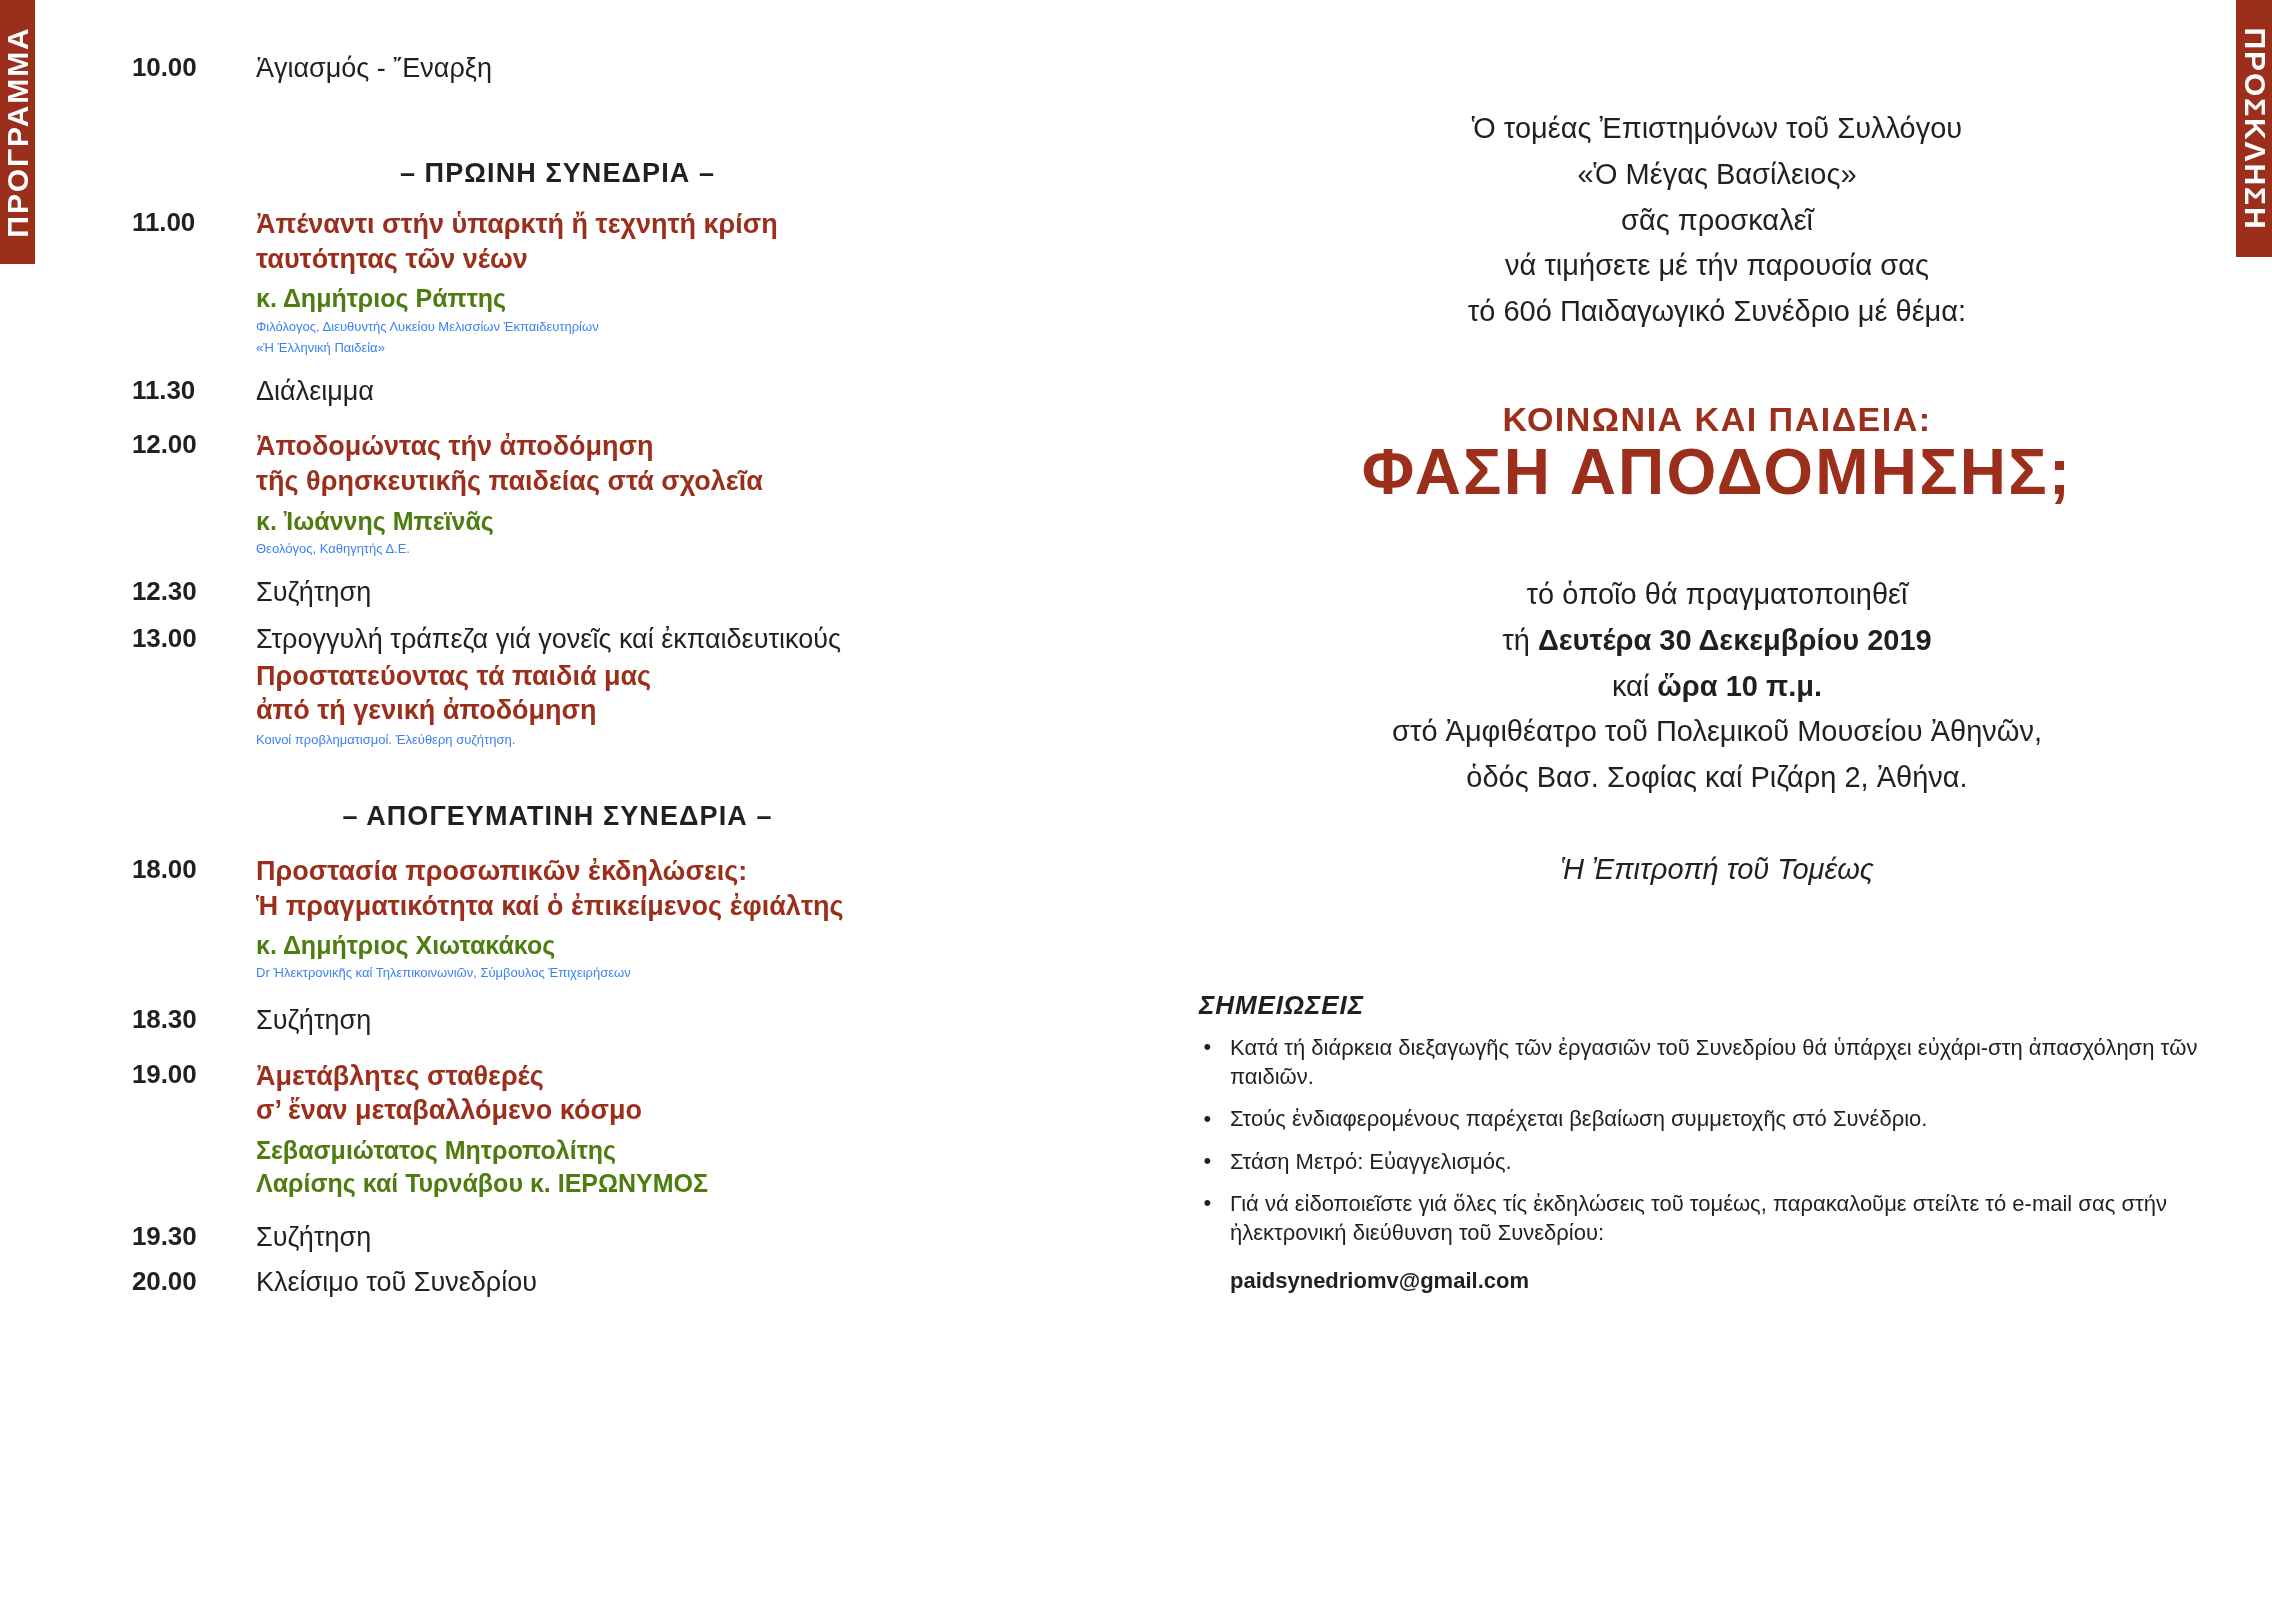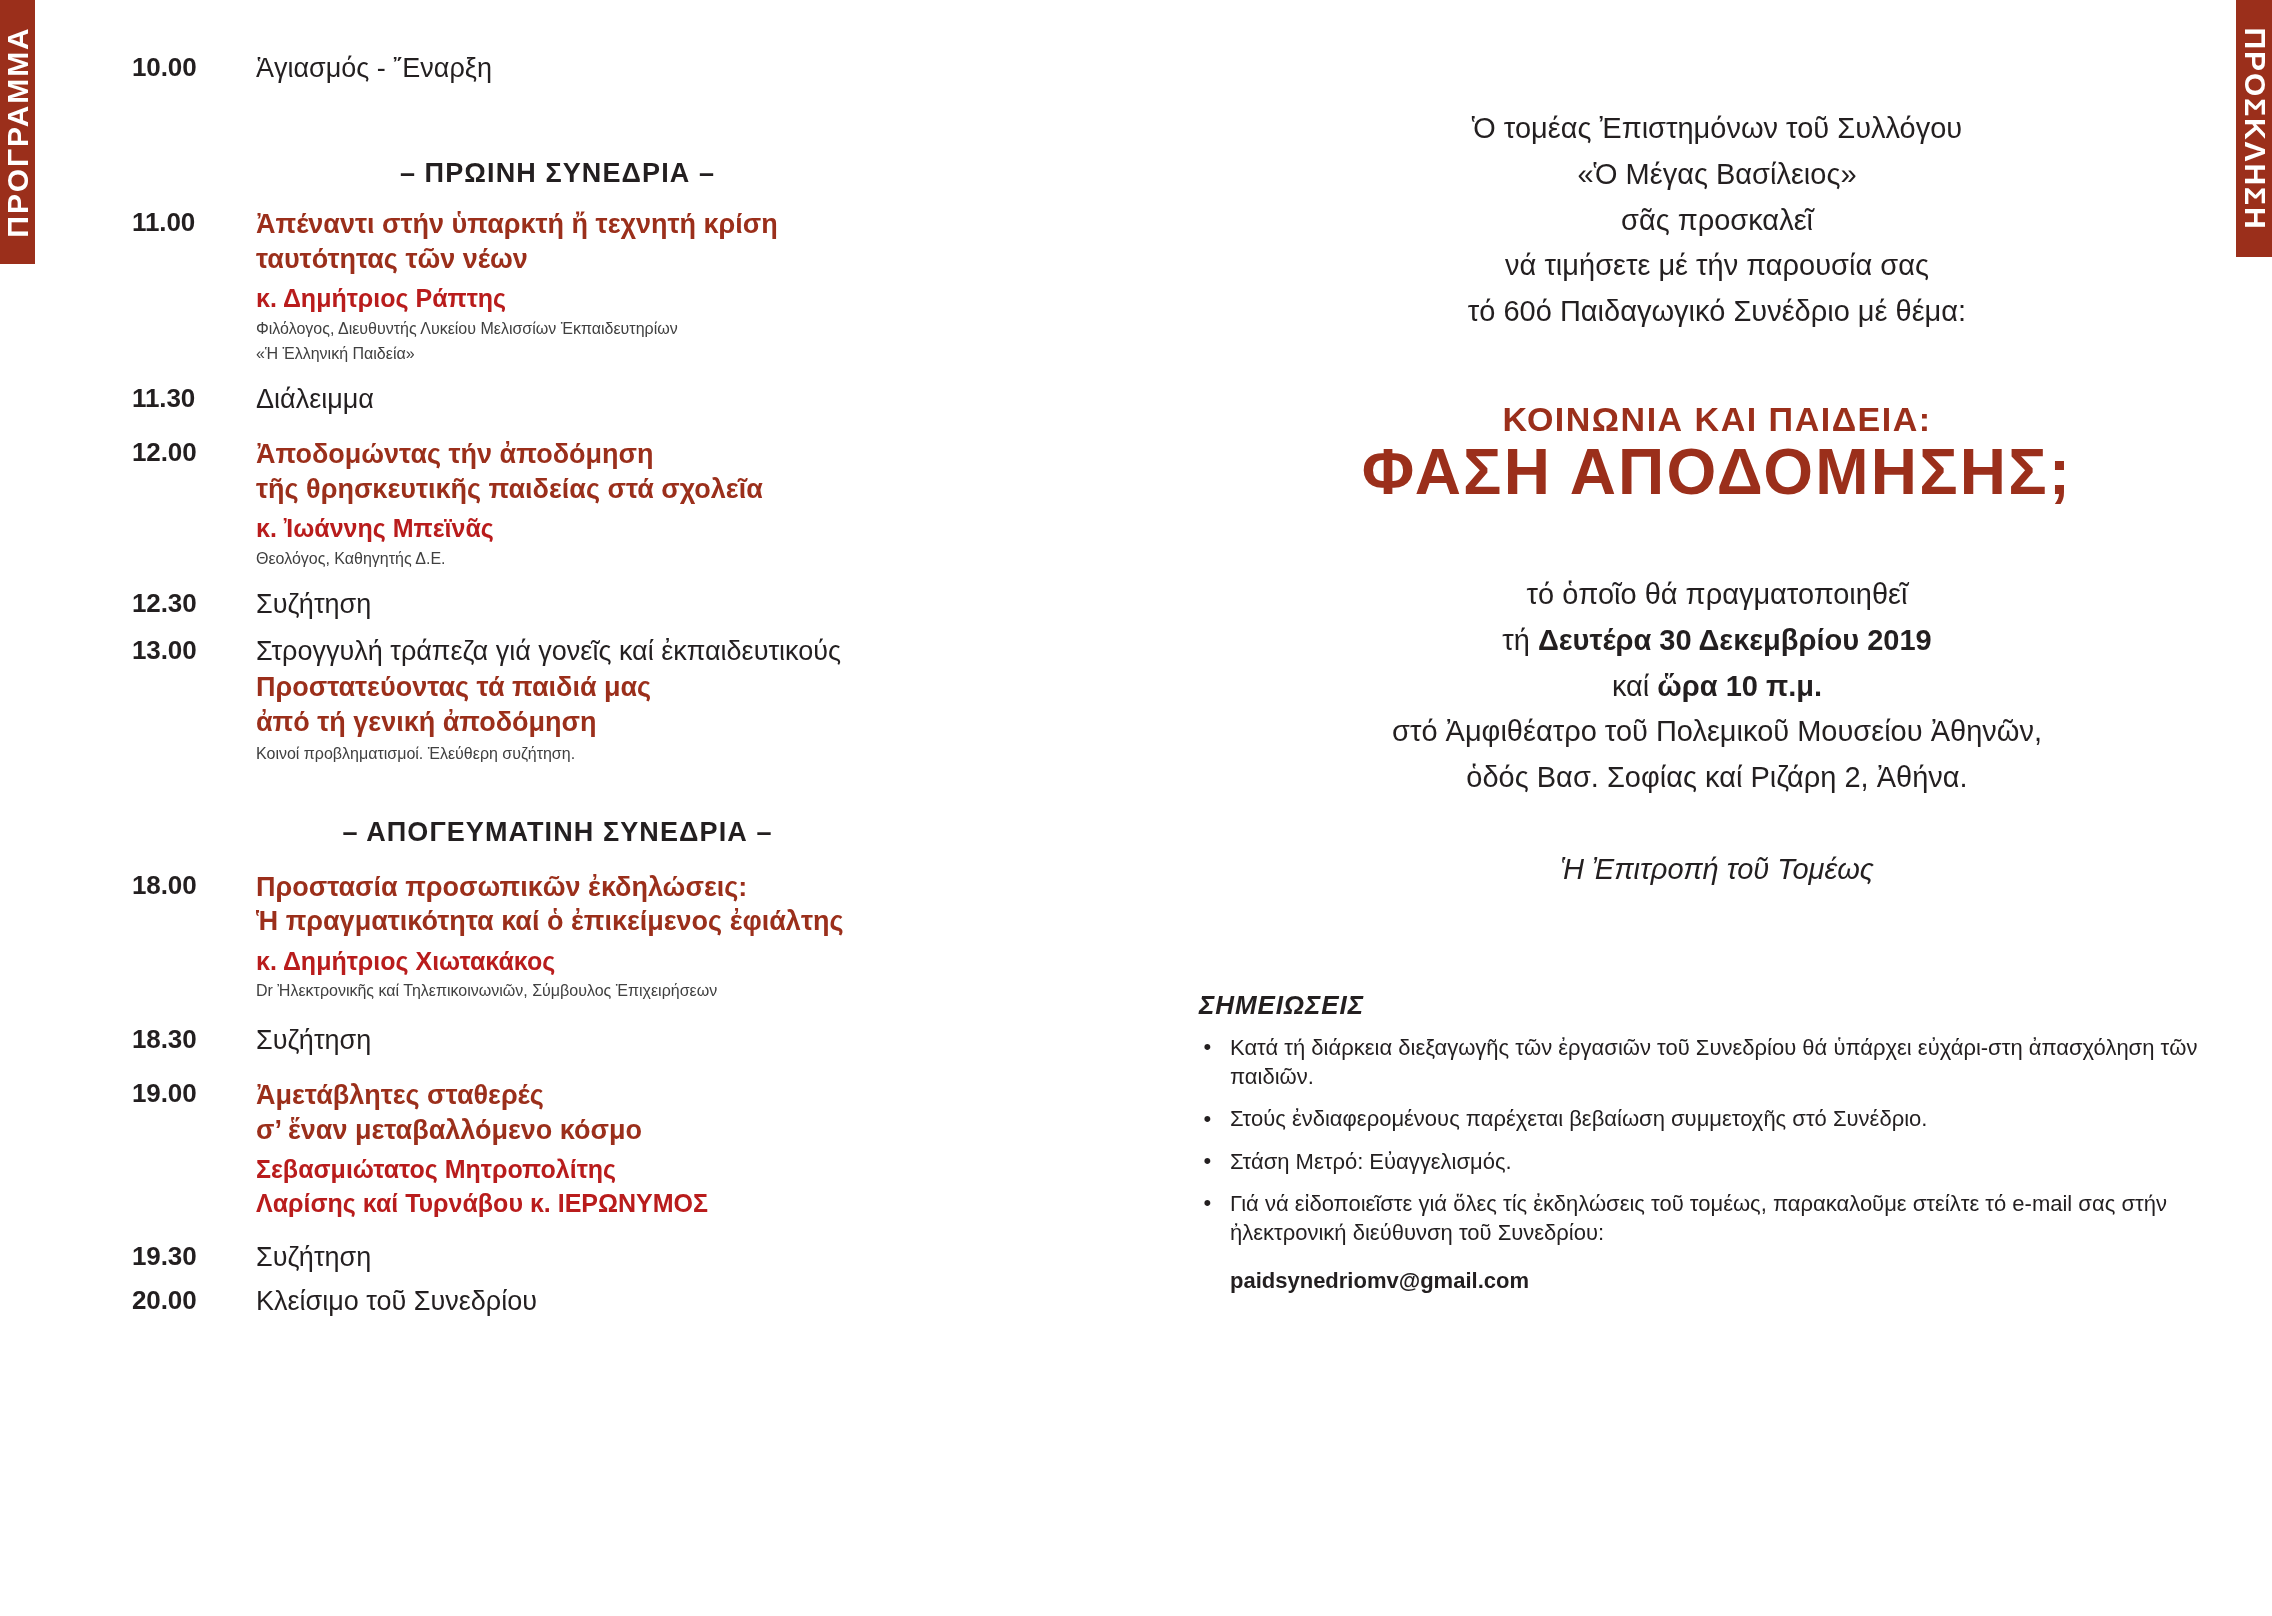--- a/index.html
+++ b/index.html
@@ -93,27 +93,27 @@
   }
   .prog-title {
     font-size: 27px;
     font-weight: bold;
     color: #9b2f1b;
     line-height: 1.28;
   }
   .prog-speaker {
     font-size: 25px;
     font-weight: bold;
-    color: #b91c1c;
+    color: #4d7c0f;
     line-height: 1.28;
     margin-top: 6px;
   }
   .prog-affil {
-    font-size: 16px;
-    color: #404040;
+    font-size: 13px;
+    color: #3b82f6;
     line-height: 1.3;
     margin-top: 4.4px;
   }
   .session-heading {
     text-align: center;
     font-size: 27px;
     font-weight: bold;
     letter-spacing: 1.1px;
     color: #231f20;
   }

